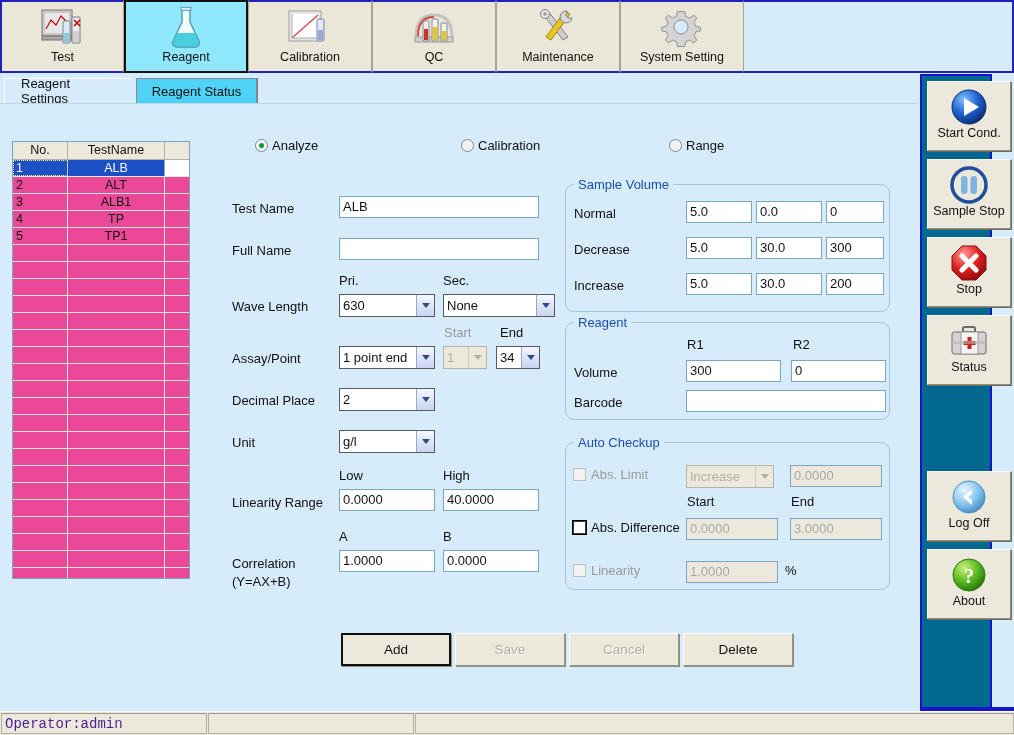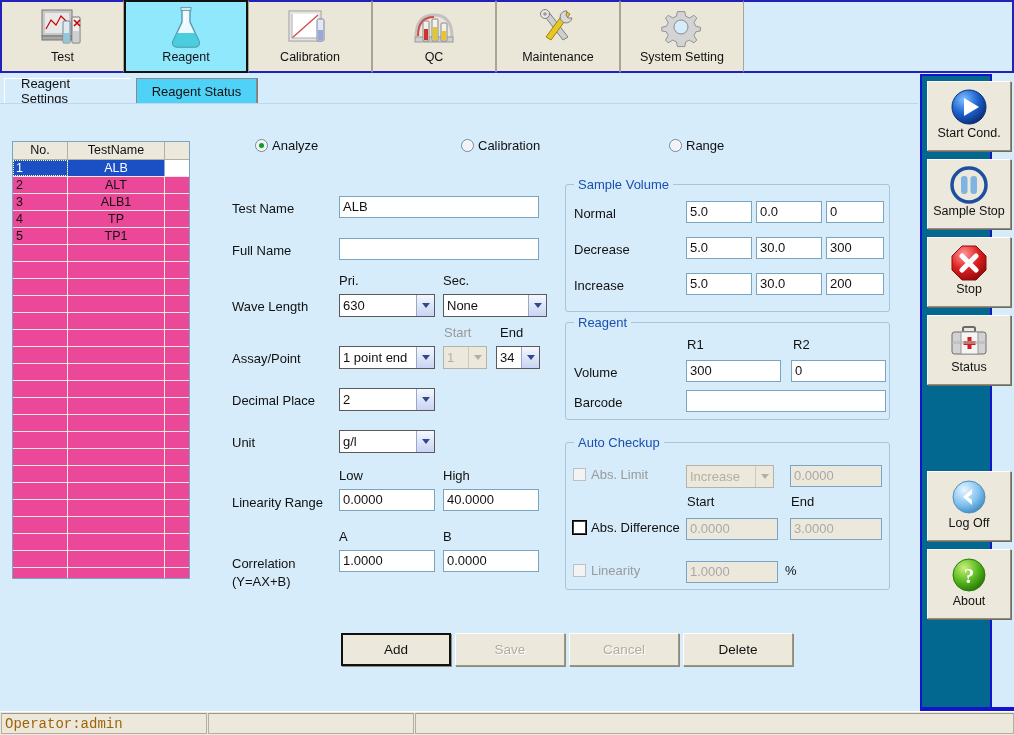--- a/index.html
+++ b/index.html
@@ -128,21 +128,21 @@
   }
   .combo .carw::after {
     content:""; border-left:4px solid transparent; border-right:4px solid transparent;
     border-top:5px solid #2e4a8a;
   }
   .combo.dis { background:#ece9dc; border-color:#b6b3a6; color:#b3b0a2; }
   .combo.dis .carw { background:#ece9dc; border-left:1px solid #cdcabc; }
   .combo.dis .carw::after { border-top-color:#b3b0a2; }
 
   
-  .gbox { position:absolute; border:1px solid #a8c4d8; border-radius:3px; }
+  .gbox { position:absolute; border:1px solid #a8c4d8; border-radius:9px; }
   .gtitle {
     position:absolute; top:-8px; left:8px; background:#d6ecfb; padding:0 4px;
     font-size:13px; color:#1a4fb0;
   }
 
   .chk { position:absolute; width:13px; height:13px; border:1px solid #7f9db9; background:#fff; }
   .chk.dis { background:#f3f3f3; border-color:#bfbfbf; }
   .chk.focus { outline:1px solid #000; outline-offset:0; border-color:#3a3a3a; }
 
   
@@ -175,21 +175,21 @@
 
   
   #statusbar {
     position:absolute; left:0; top:711px; width:1014px; height:24px;
     background:#ece9dc; border-top:1px solid #ffffff;
     display:flex; align-items:stretch;
   }
   .scell {
     border:1px solid #b3b0a2; border-top-color:#9b9886;
     margin:1px 0 1px 1px;
-    font-family:"Liberation Mono", monospace; font-size:14px; color:#a16207;
+    font-family:"Liberation Mono", monospace; font-size:14px; color:#4c1d95;
     display:flex; align-items:center; padding-left:3px;
   }
   #sidebar-bottomstrip { position:absolute; left:920px; top:707px; width:94px; height:4px; background:#1414cc; }
 </style>
 </head>
 <body>
 
 <div id="toolbar">
 
   <div class="tbbtn">
@@ -483,21 +483,21 @@
   <div class="flabel" style="left:232px; top:139px;">Full Name</div>
   <div class="tbox" style="left:339px; top:134px; width:200px;"></div>
 
   <div class="ftiny" style="left:339px; top:169px;">Pri.</div>
   <div class="ftiny" style="left:443px; top:169px;">Sec.</div>
   <div class="flabel" style="left:232px; top:195px;">Wave Length</div>
   <div class="combo" style="left:339px; top:190px; width:96px;">
     <span class="cv">630</span>
     <span class="carw"></span>
   </div>
-  <div class="combo" style="left:443px; top:190px; width:104px;">
+  <div class="combo" style="left:443px; top:190px; width:112px;">
     <span class="cv">None</span>
     <span class="carw"></span>
   </div>
 
   <div class="ftiny dim" style="left:444px; top:221px;">Start</div>
   <div class="ftiny" style="left:500px; top:221px;">End</div>
   <div class="flabel" style="left:232px; top:247px;">Assay/Point</div>
   <div class="combo" style="left:339px; top:242px; width:96px;">
     <span class="cv">1 point end</span>
     <span class="carw"></span>

